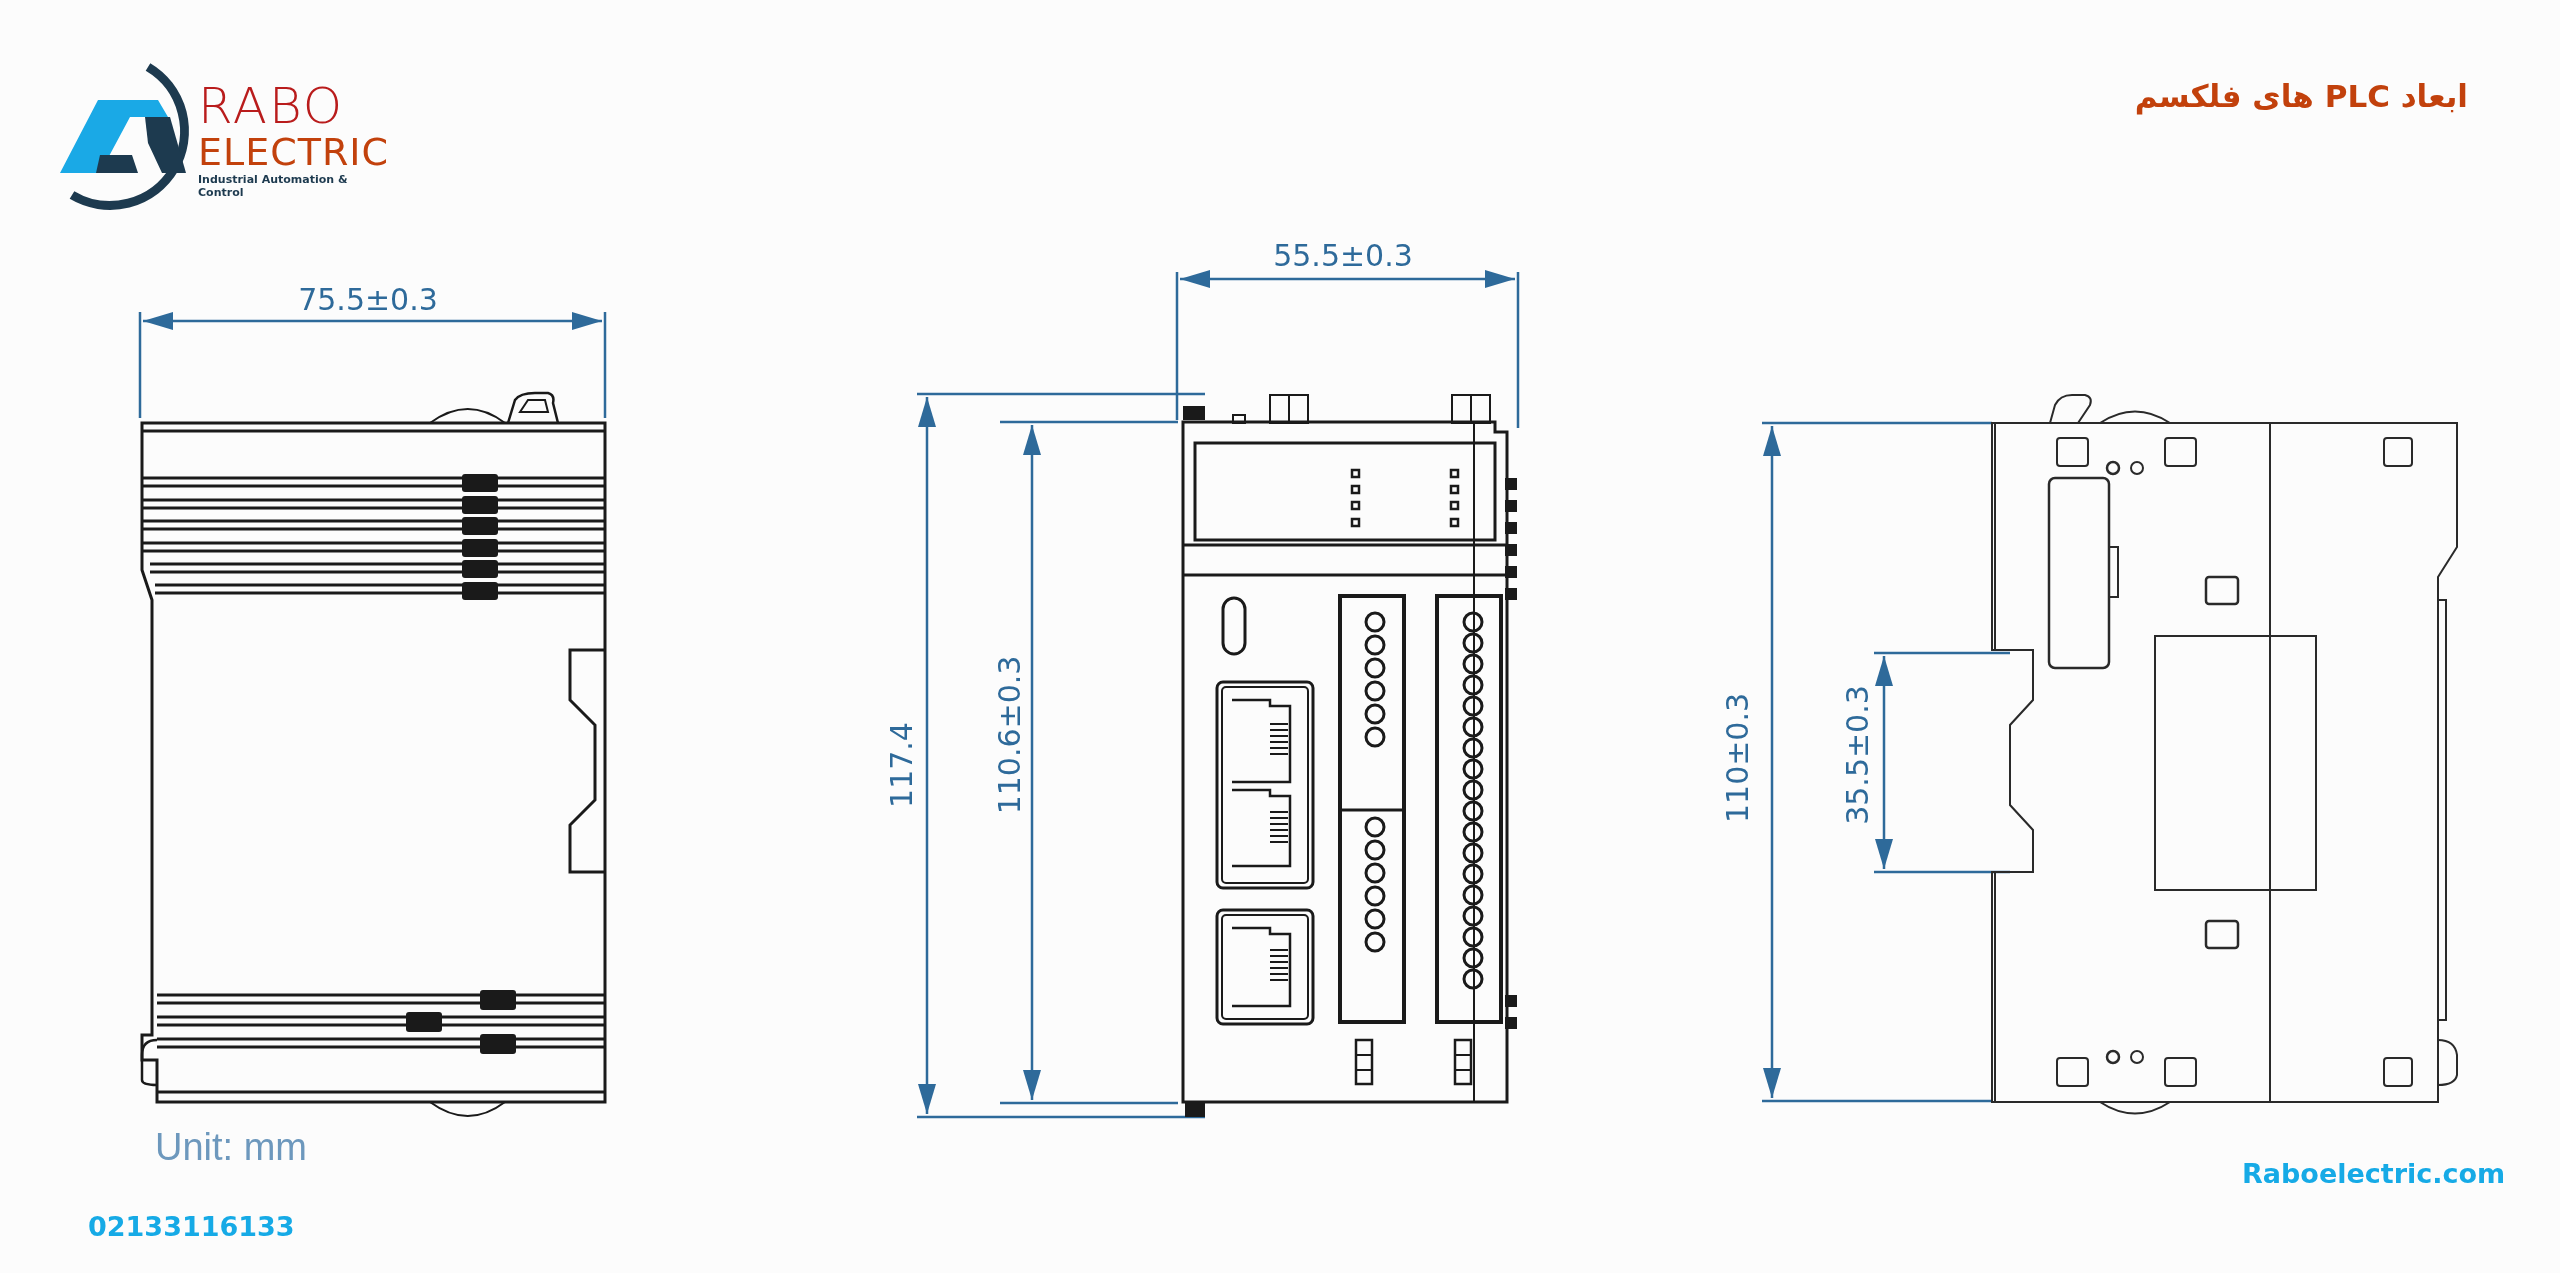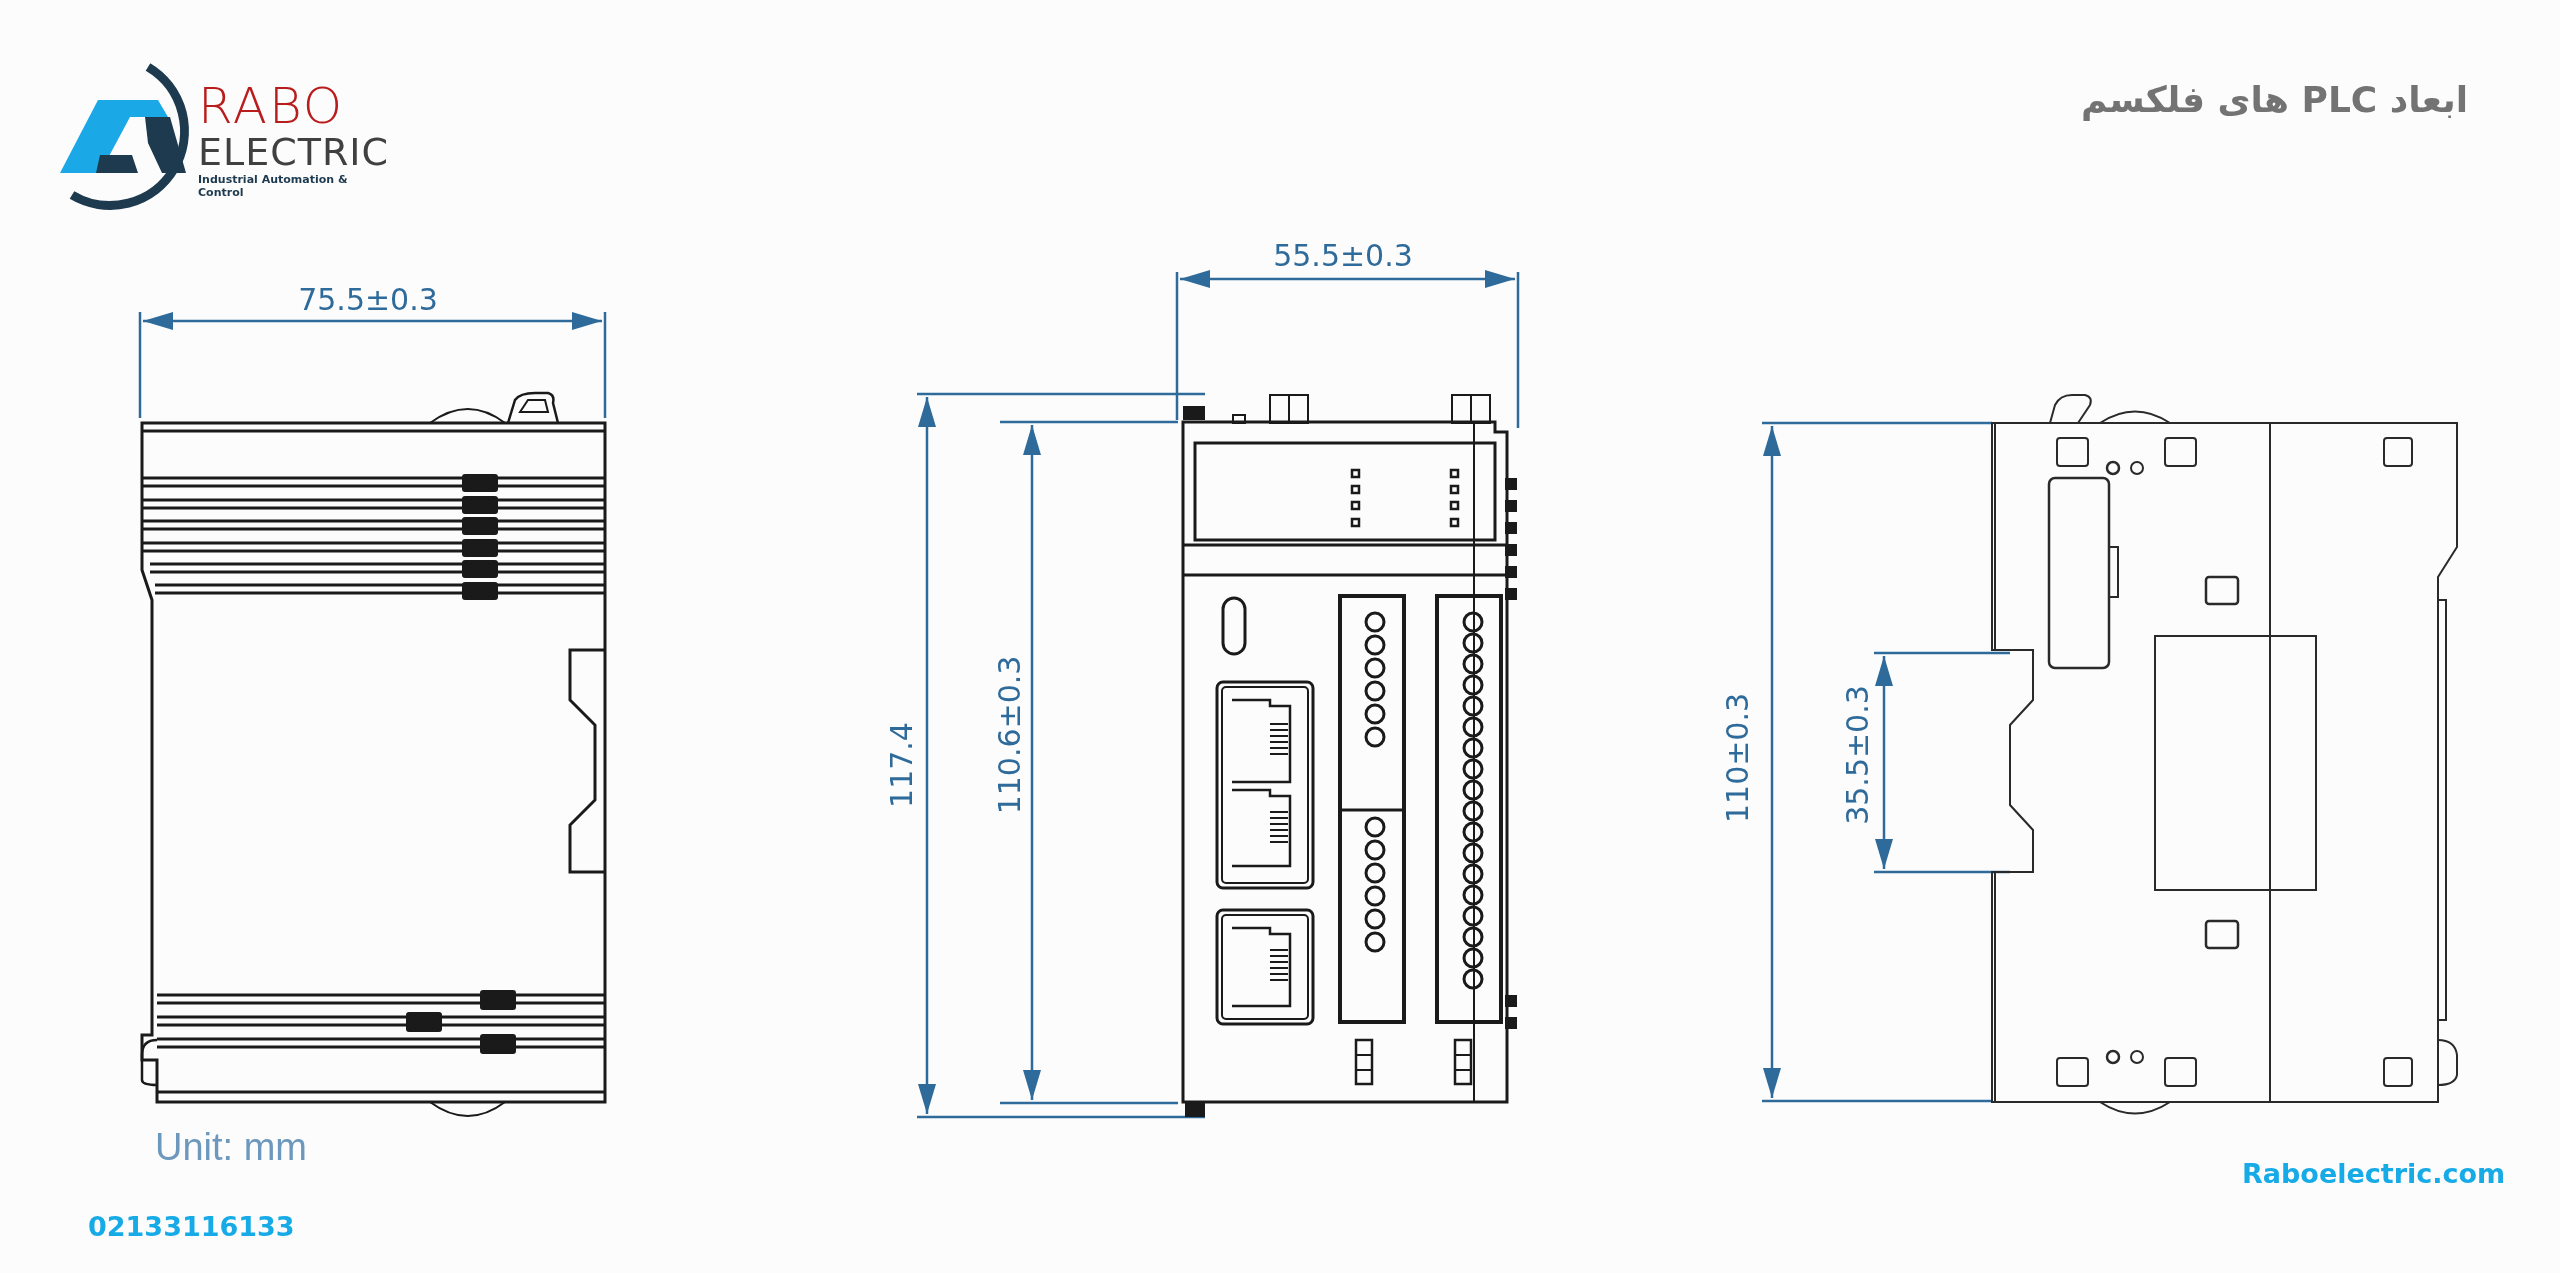--- a/index.html
+++ b/index.html
@@ -1,22 +1,22 @@
 <!DOCTYPE html>
 <html><head>
 <meta charset="utf-8">
 <style>
   html, body { margin: 0; padding: 0; }
   body { width: 2560px; height: 1273px; background: #fcfcfc; position: relative; overflow: hidden; font-family: "DejaVu Sans", sans-serif; }
   .abs { position: absolute; }
   svg { position: absolute; left: 0; top: 0; }
   .logo-word { font-family: "DejaVu Sans", sans-serif; color: #b91c1c; font-size: 50px; letter-spacing: 2px; line-height: 1; font-weight: 300; }
-  .logo-word2 { font-family: "DejaVu Sans", sans-serif; color: #404040; font-size: 38px; letter-spacing: 1px; line-height: 1; }
+  .logo-word2 { font-family: "DejaVu Sans", sans-serif; color: #c2410c; font-size: 38px; letter-spacing: 1px; line-height: 1; }
   .logo-tag { font-family: "DejaVu Sans", sans-serif; color: #1d3a4f; font-size: 11px; font-weight: bold; }
-  .title { font-family: "DejaVu Sans", sans-serif; font-weight: bold; color: #737373; font-size: 36px; direction: rtl; text-align: right; line-height: 1.22; }
+  .title { font-family: "DejaVu Sans", sans-serif; font-weight: bold; color: #c2410c; font-size: 31px; direction: rtl; text-align: right; line-height: 1.22; }
   .dimtxt { font-family: "DejaVu Sans", sans-serif; fill: #2e6a9a; font-size: 30px; }
   .unit { font-family: "Liberation Sans", sans-serif; color: #6d98bd; font-size: 38px; }
   .contact { font-family: "DejaVu Sans", sans-serif; color: #16aae6; font-weight: bold; font-size: 27px; }
 </style>
 </head>
 <body>
 
 <div class="abs" style="left:40px; top:55px; width:320px; height:160px;">
   <svg width="170" height="160" viewBox="0 0 170 160">
     <path d="M108 12 A72 72 0 1 1 32 140" fill="none" stroke="#1d3a4f" stroke-width="9"></path>

